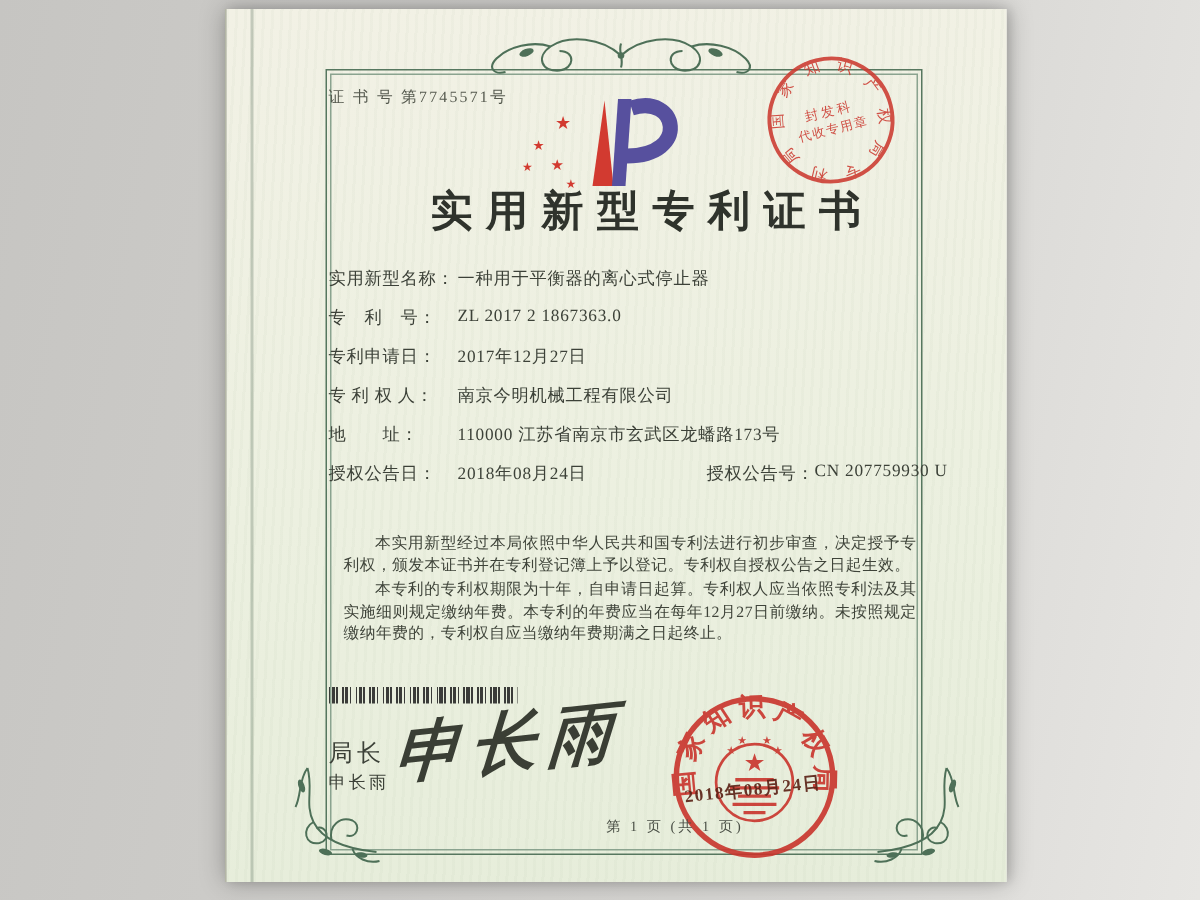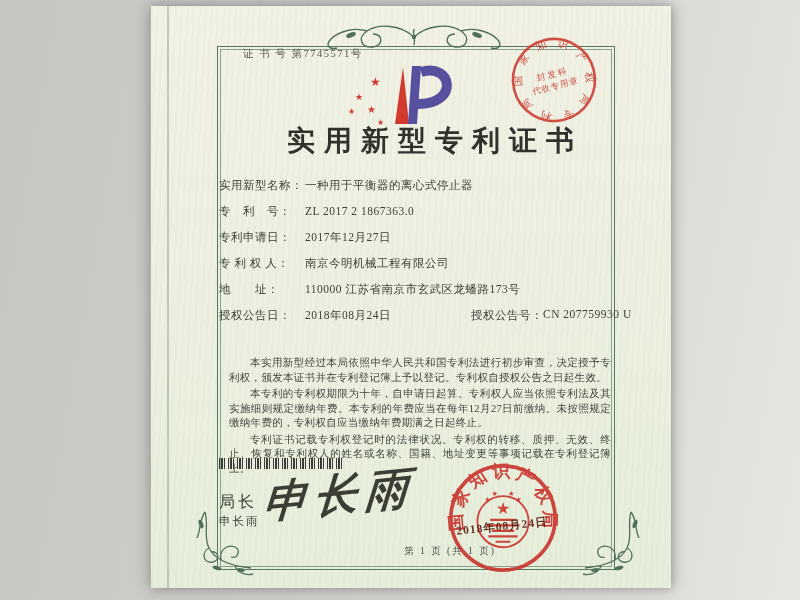--- a/index.html
+++ b/index.html
@@ -10,21 +10,21 @@
     background:
       repeating-linear-gradient(93deg,rgba(150,170,140,.05) 0 2px,rgba(255,255,255,0) 2px 6px),
       linear-gradient(175deg,#f2f1e5 0%,#ecf0e0 55%,#e6edda 100%);
     box-shadow:0 0 16px rgba(0,0,0,.28),2px 0 6px rgba(0,0,0,.12);
     border-left:1px solid #b3b6a5;}
   .paper::before{content:"";position:absolute;left:16px;top:0;width:2px;height:100%;
     background:rgba(85,110,88,.30);}
   .frame{position:absolute;left:66px;top:40px;width:396px;height:522px;
     border:1.5px solid #56775f;}
   .frame::before{content:"";position:absolute;inset:2px;border:1px solid #8aa38f;}
-  .cert-no{position:absolute;left:68px;top:41px;font-size:10.5px;letter-spacing:1.5px;color:#55594e;padding-left:24px;}
+  .cert-no{position:absolute;left:68px;top:52px;font-size:10.5px;letter-spacing:1.5px;color:#55594e;}
   .ornament-top{position:absolute;left:170px;top:15px;}
   .flourish{position:absolute;}
   .fl-bl{left:40px;top:502px;}
   .fl-br{left:428px;top:502px;transform:scaleX(-1);}
   .logo{position:absolute;left:195px;top:56px;}
   .title{position:absolute;left:66px;top:116px;width:396px;text-align:center;
     font-size:28px;font-weight:600;letter-spacing:9px;color:#2f332c;padding-left:20px;}
   .fields{position:absolute;left:68px;top:166px;width:396px;color:#3c4138;}
   .frow{height:26px;display:flex;align-items:center;font-size:11.5px;letter-spacing:.5px;position:relative;}
   .flabel{display:inline-block;width:86px;white-space:nowrap;}
@@ -146,21 +146,20 @@
         <span class="fpair2">
           <span class="flabel">授权公告号：</span>
           <span class="fvalue">CN 207759930 U</span>
         </span>
       </div>
     </div>
 
     <div class="bodytext">
       <p>本实用新型经过本局依照中华人民共和国专利法进行初步审查，决定授予专利权，颁发本证书并在专利登记簿上予以登记。专利权自授权公告之日起生效。</p>
       <p>本专利的专利权期限为十年，自申请日起算。专利权人应当依照专利法及其实施细则规定缴纳年费。本专利的年费应当在每年12月27日前缴纳。未按照规定缴纳年费的，专利权自应当缴纳年费期满之日起终止。</p>
-      <p>专利证书记载专利权登记时的法律状况。专利权的转移、质押、无效、终止、恢复和专利权人的姓名或名称、国籍、地址变更等事项记载在专利登记簿上。</p>
     </div>
 
     <div class="barcode"></div>
 
     <div class="director-title">局长</div>
     <div class="director-name">申长雨</div>
     <div class="signature">申长雨</div>
 
     <svg class="seal-tr" width="100" height="100" viewBox="0 0 100 100">
       <defs>

